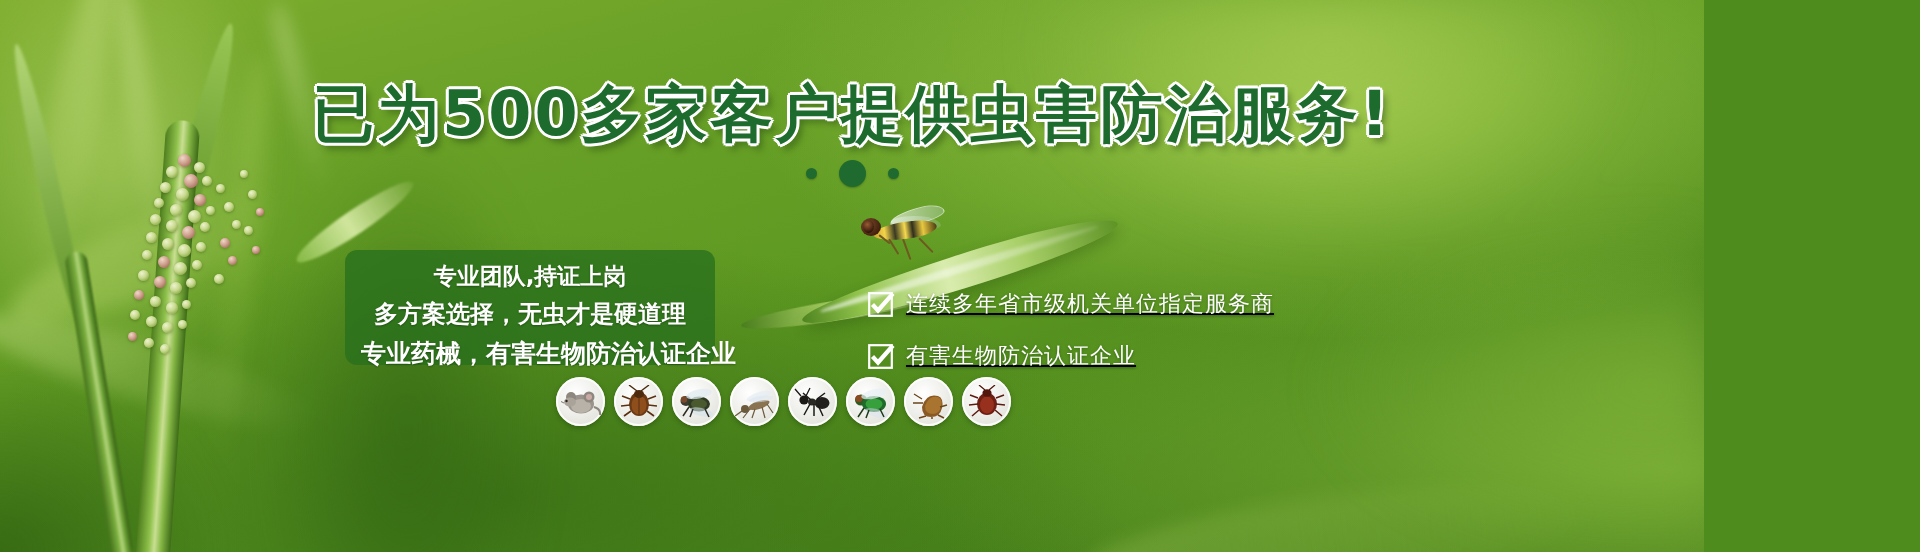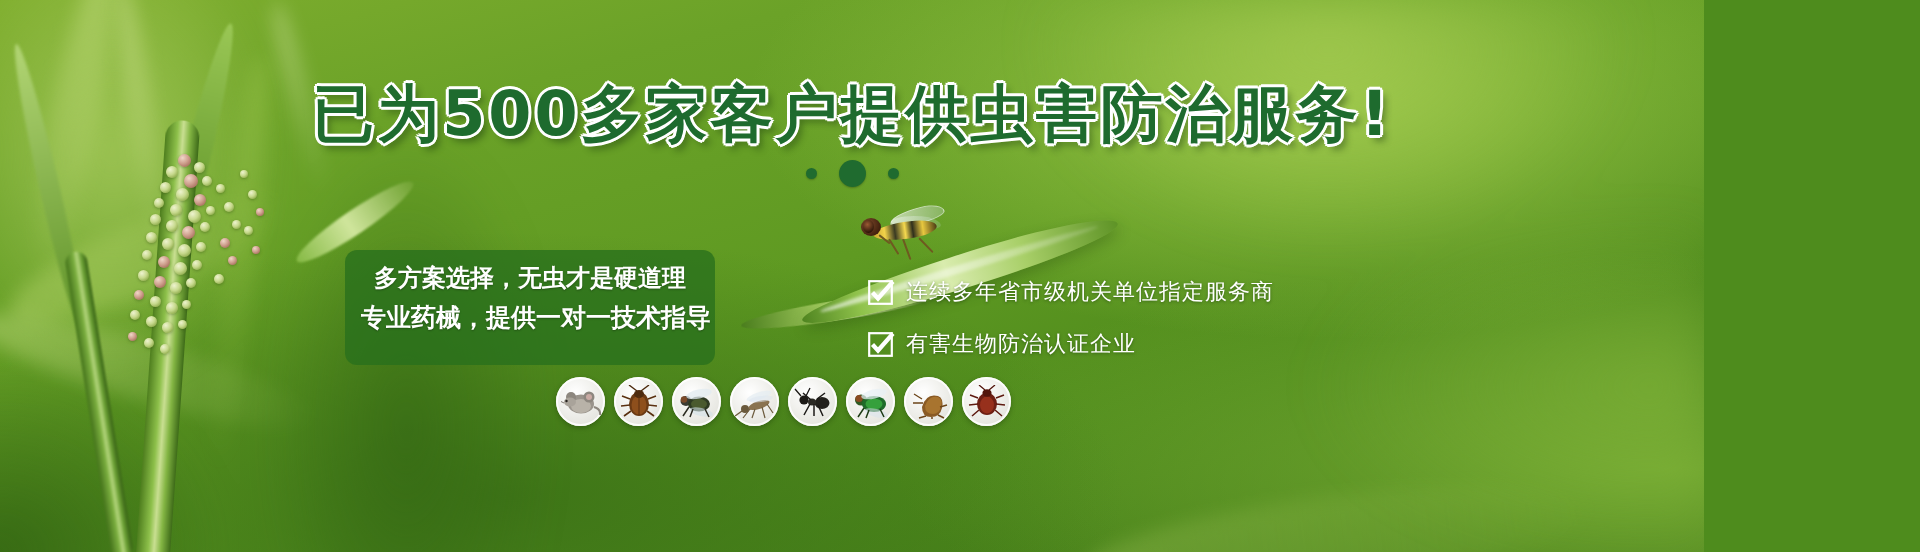--- a/index.html
+++ b/index.html
@@ -163,21 +163,21 @@
   .panel-line{
     color:#ffffff; font-weight:bold; white-space:nowrap; text-align:center;
     font-family:"DejaVu Sans","Liberation Sans",sans-serif;
     text-shadow:0 1px 2px rgba(0,0,0,.3);
   }
   .pl-1{ font-size:23px; line-height:36px; }
   .pl-2{ font-size:24px; line-height:40px; }
   .pl-3{ font-size:25px; line-height:40px; }
 
   
-  .bullets{ position:absolute; left:868px; top:268px; }
+  .bullets{ position:absolute; left:868px; top:280px;text-decoration:underline; }
   .bullet{ display:flex; align-items:center; gap:13px; height:48px; }
   .cb{ width:25px; height:25px; flex:0 0 auto; position:relative; }
   .cb svg{ display:block; overflow:visible; }
   .bullet-text{
     color:#ffffff; font-size:22px; font-weight:normal; white-space:nowrap;
     font-family:"DejaVu Sans","Liberation Sans",sans-serif;
     text-shadow:0 1px 3px rgba(20,50,10,.5);
     letter-spacing:1px;
   }
 
@@ -290,22 +290,23 @@
 
   <div class="headline">已为500多家客户提供虫害防治服务!</div>
 
   <div class="dots">
     <span class="dot sm"></span>
     <span class="dot lg"></span>
     <span class="dot sm"></span>
   </div>
 
   <div class="panel">
+    <div class="panel-line pl-1">专业团队,持证上岗</div>
     <div class="panel-line pl-2">多方案选择，无虫才是硬道理</div>
-    <div class="panel-line pl-3">专业药械，提供一对一技术指导</div>
+    <div class="panel-line pl-3">专业药械，有害生物防治认证企业</div>
   </div>
 
   <div class="bullets">
     <div class="bullet">
       <span class="cb">
         <svg width="25" height="25" viewBox="0 0 25 25">
           <rect x="1.2" y="1.2" width="22.6" height="22.6" fill="none" stroke="#ffffff" stroke-width="2.2"></rect>
           <path d="M4.5 12.5 L10 18.5 L25 1.5" fill="none" stroke="#ffffff" stroke-width="4.2" stroke-linecap="butt" stroke-linejoin="miter"></path>
         </svg>
       </span>

